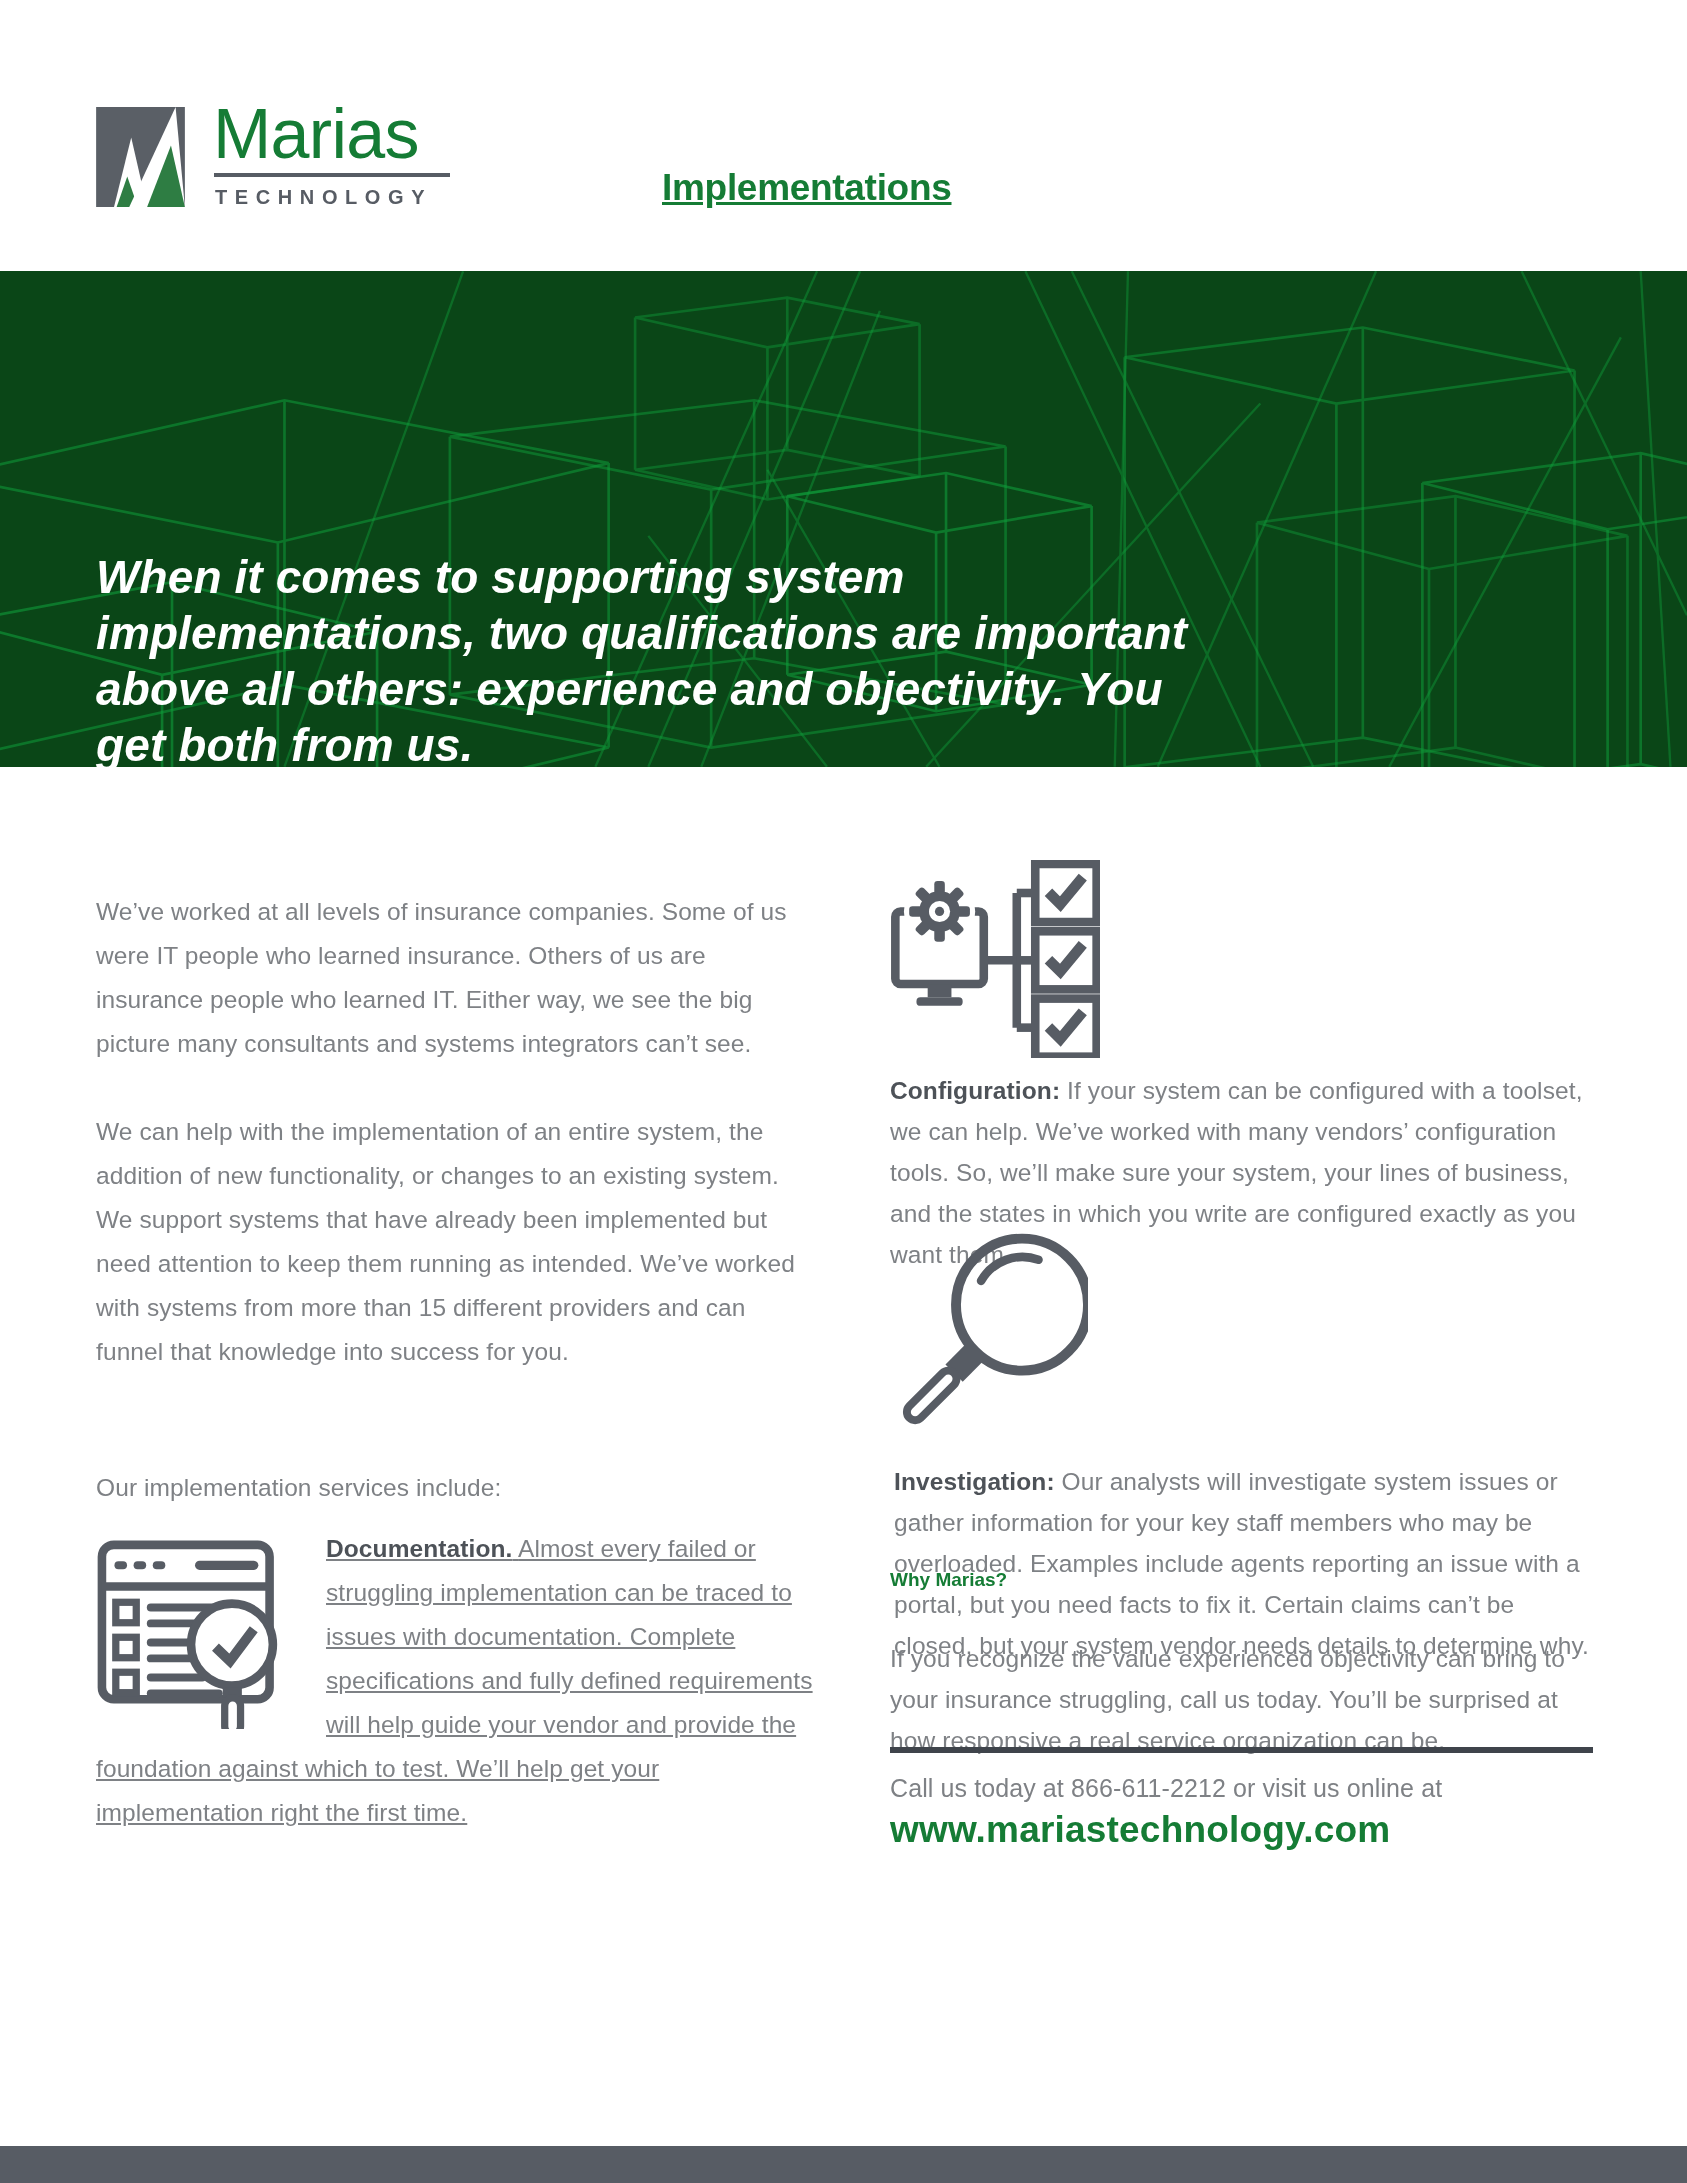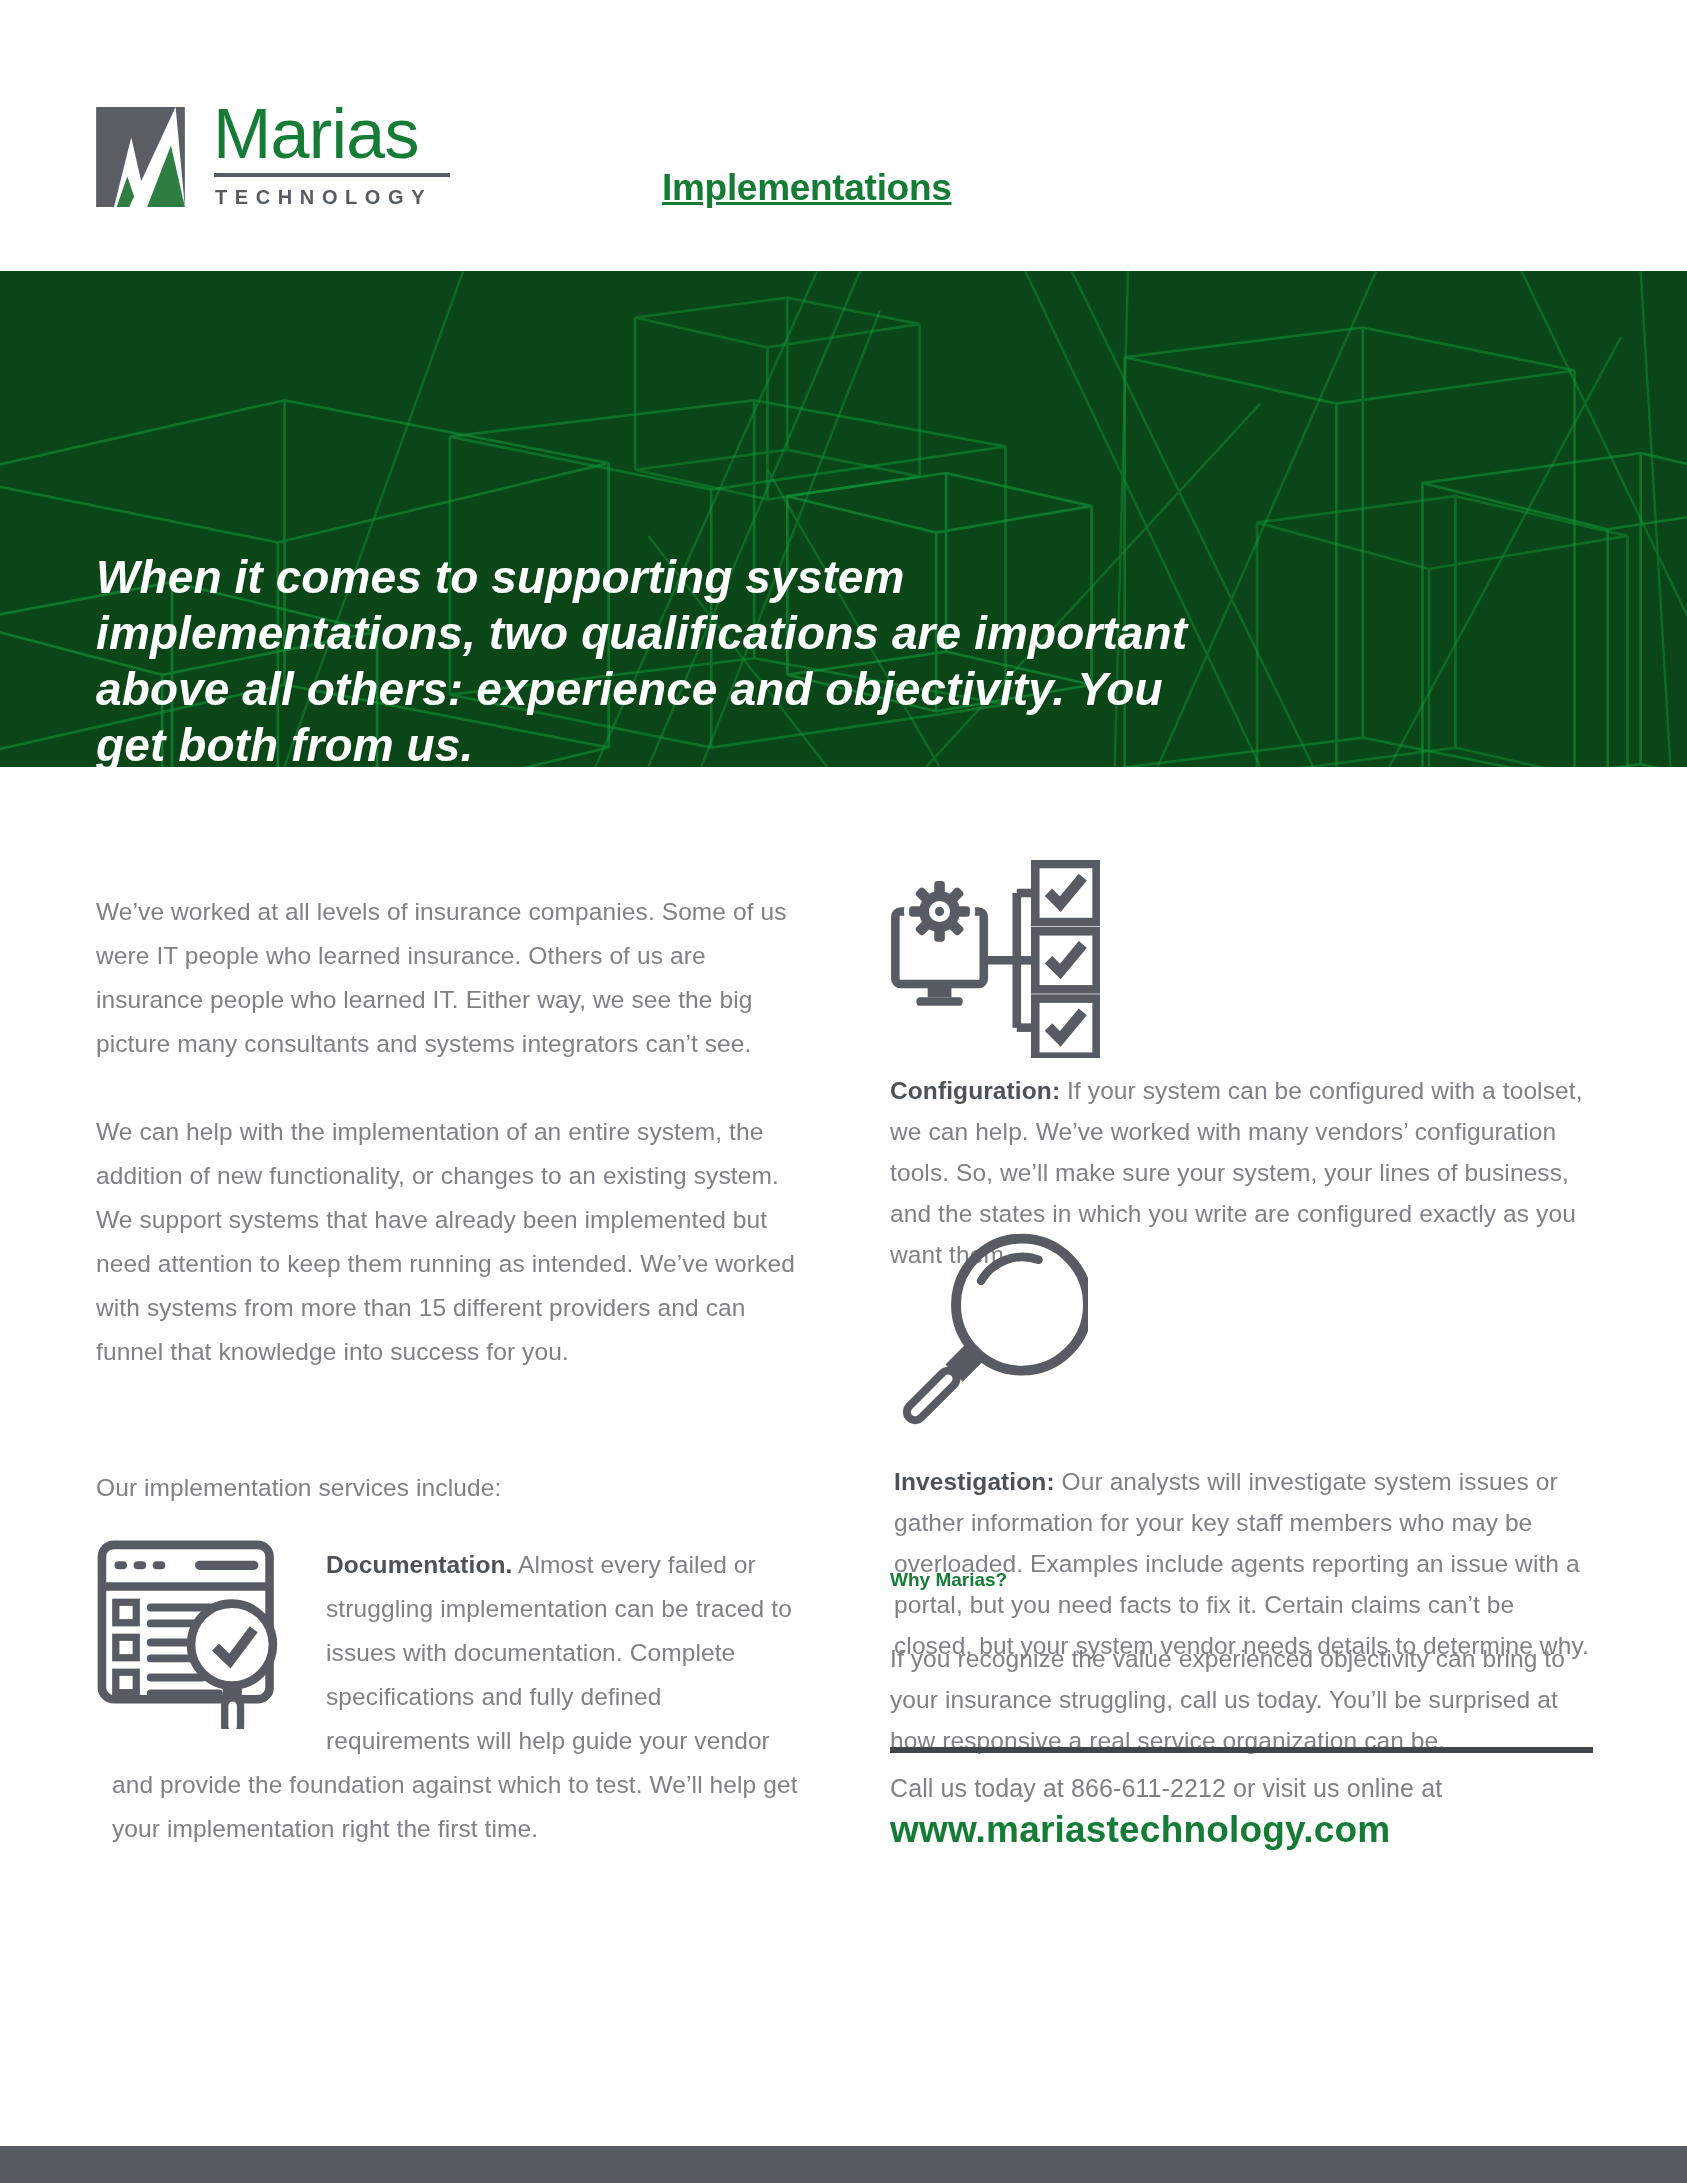--- a/index.html
+++ b/index.html
@@ -176,21 +176,21 @@
           <path d="M83,193 H181"></path>
         <path d="M83,222 H161"></path>
           <path d="M83,246 H186"></path>
       </g>
       <circle cx="206" cy="172" r="62" fill="#ffffff" stroke-width="13"></circle>
       <path d="M181,176 L203,197 L239,149" stroke-width="15"></path>
       <rect x="192" y="237" width="29" height="16" fill="#575c64" stroke="none"></rect>
       <rect x="195" y="253" width="24" height="55" rx="12" fill="#ffffff" stroke-width="11"></rect>
     </svg>
   </span>
-  <p class="bodytext" style="margin:16px;"><span class="lead-bold">Documentation.</span> <span>Almost every failed or struggling implementation can be traced to issues with documentation. Complete specifications and fully defined requirements will help guide your vendor and provide the foundation against which to test. We’ll help get your implementation right the first time.</span></p>
+  <p class="bodytext" style="margin:0;text-decoration:underline;"><span class="lead-bold">Documentation.</span> <span>Almost every failed or struggling implementation can be traced to issues with documentation. Complete specifications and fully defined requirements will help guide your vendor and provide the foundation against which to test. We’ll help get your implementation right the first time.</span></p>
 </div>
 
 <div class="abs config-block">
   <span class="icon config-icon">
     <svg width="210" height="198" viewBox="0 0 318 300" fill="none" stroke="#575c64">
       <g stroke-width="13">
         <path d="M142,152 H192"></path>
         <path d="M192,50 V254"></path>
         <path d="M192,50 H220"></path>
           <path d="M192,152 H220"></path>

